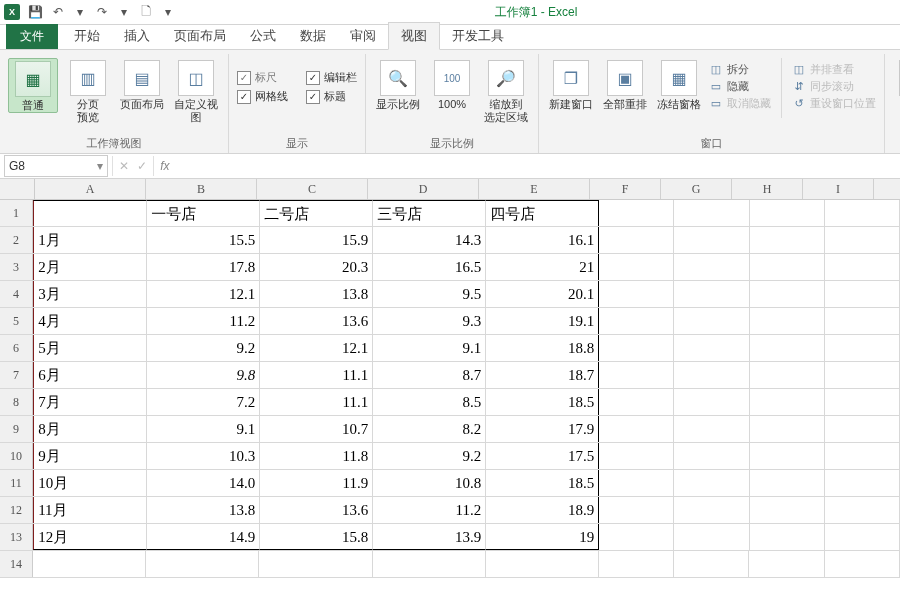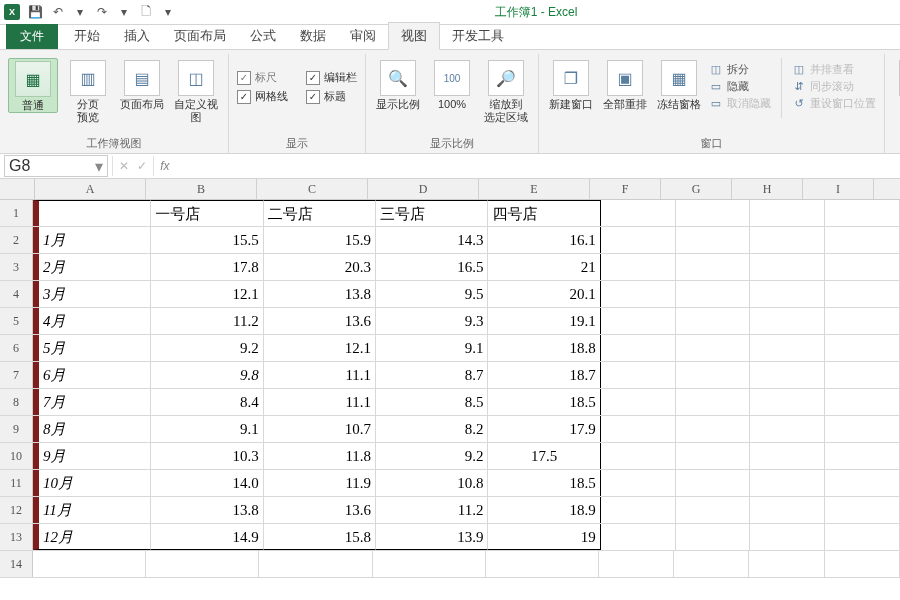--- a/index.html
+++ b/index.html
@@ -22,36 +22,36 @@
   .bigbtn .lbl{font-size:11px;text-align:center;margin-top:2px;line-height:13px;color:#333;}
   .bigbtn.sel{background:#c7e6ca;border:1px solid #8fbf96;border-radius:2px;}
   .chkcol{display:flex;flex-direction:column;gap:4px;padding-top:6px;}
   .chk{display:flex;align-items:center;gap:4px;font-size:11px;color:#777;white-space:nowrap;}
   .chk.on{color:#333;}
   .chk .box{width:12px;height:12px;border:1px solid #888;display:flex;align-items:center;justify-content:center;font-size:10px;background:#fff;}
   .smallcol{display:flex;flex-direction:column;gap:2px;padding-top:4px;}
   .smallbtn{display:flex;align-items:center;gap:4px;font-size:11px;color:#555;white-space:nowrap;}
   .smallbtn .sicon{width:14px;height:14px;display:inline-flex;align-items:center;justify-content:center;color:#5a7ea0;}
   .formulabar{height:24px;border-bottom:1px solid #d4d4d4;display:flex;align-items:center;background:#fff;}
-  .namebox{width:94px;height:20px;border:1px solid #ccc;margin:17px 4px;display:flex;align-items:center;padding:0 4px;font-size:16px;justify-content:space-between;}
+  .namebox{width:94px;height:20px;border:1px solid #ccc;margin:17px 4px;display:flex;align-items:center;padding:0 4px;font-size:12px;justify-content:space-between;}
   .fbtns{display:flex;align-items:center;gap:8px;padding:0 6px;color:#bbb;border-left:1px solid #e0e0e0;border-right:1px solid #e0e0e0;height:20px;}
   .fxlabel{font-style:italic;color:#888;padding:0 6px;}
   .sheet{position:relative;overflow:hidden;}
   .colheaders{display:flex;height:20px;border-bottom:1px solid #ccc;background:#f0f0f0;}
   .corner{width:34px;border-right:1px solid #ccc;background:#f0f0f0;}
   .colh{border-right:1px solid #d0d0d0;text-align:center;font-size:12px;color:#555;line-height:20px;font-family:"SimSun",serif;}
   .rows{}
   .row{display:flex;height:26px;border-bottom:1px solid #d8d8d8;}
   .rowh{width:34px;border-right:1px solid #ccc;background:#f0f0f0;text-align:center;font-size:12px;color:#555;line-height:26px;font-family:"SimSun",serif;}
   .cell{border-right:1px solid #d8d8d8;padding:0 4px;font-size:15px;line-height:26px;font-family:"SimSun",serif;color:#000;overflow:hidden;white-space:nowrap;}
   .cell.txt{text-align:left;}
   .cell.num{text-align:right;}
   .cell.db{border-right:1px solid #000;}
   .row .cell.data.db-top{border-top:1px solid #000;}
-  .row .rowh + .cell.data{border-left:6px solid #7f1d1d;font-style:italic;}
+  .row .rowh + .cell.data{border-left:1px solid #7f1d1d;}
 </style>
 </head>
 <body>
 
 <div class="titlebar">
   <div class="appicon">X</div>
   <div class="qat">
     <span class="qbtn">💾</span>
     <span class="qbtn">↶</span>
     <span class="qbtn">▾</span>
@@ -313,21 +313,21 @@
         <div class="cell data num" style="width: 110px;">8.7</div>
         <div class="cell data db num" style="width: 110px;">18.7</div>
         <div class="cell" style="width: 70px;"></div>
         <div class="cell" style="width: 70px;"></div>
         <div class="cell" style="width: 70px;"></div>
         <div class="cell" style="width: 70px;"></div>
       </div>
       <div class="row">
         <div class="rowh">8</div>
         <div class="cell data txt" style="width: 110px;">7月</div>
-        <div class="cell data num" style="width: 110px;">8.4</div>
+        <div class="cell data num" style="width: 110px;">7.2</div>
         <div class="cell data num" style="width: 110px;">11.1</div>
         <div class="cell data num" style="width: 110px;">8.5</div>
         <div class="cell data db num" style="width: 110px;">18.5</div>
         <div class="cell" style="width: 70px;"></div>
         <div class="cell" style="width: 70px;"></div>
         <div class="cell" style="width: 70px;"></div>
         <div class="cell" style="width: 70px;"></div>
       </div>
       <div class="row">
         <div class="rowh">9</div>
@@ -340,21 +340,21 @@
         <div class="cell" style="width: 70px;"></div>
         <div class="cell" style="width: 70px;"></div>
         <div class="cell" style="width: 70px;"></div>
       </div>
       <div class="row">
         <div class="rowh">10</div>
         <div class="cell data txt" style="width: 110px;">9月</div>
         <div class="cell data num" style="width: 110px;">10.3</div>
         <div class="cell data num" style="width: 110px;">11.8</div>
         <div class="cell data num" style="width: 110px;">9.2</div>
-        <div class="cell data db num" style="width: 110px; text-align: center;">17.5</div>
+        <div class="cell data db num" style="width: 110px;">17.5</div>
         <div class="cell" style="width: 70px;"></div>
         <div class="cell" style="width: 70px;"></div>
         <div class="cell" style="width: 70px;"></div>
         <div class="cell" style="width: 70px;"></div>
       </div>
       <div class="row">
         <div class="rowh">11</div>
         <div class="cell data txt" style="width: 110px;">10月</div>
         <div class="cell data num" style="width: 110px;">14.0</div>
         <div class="cell data num" style="width: 110px;">11.9</div>

